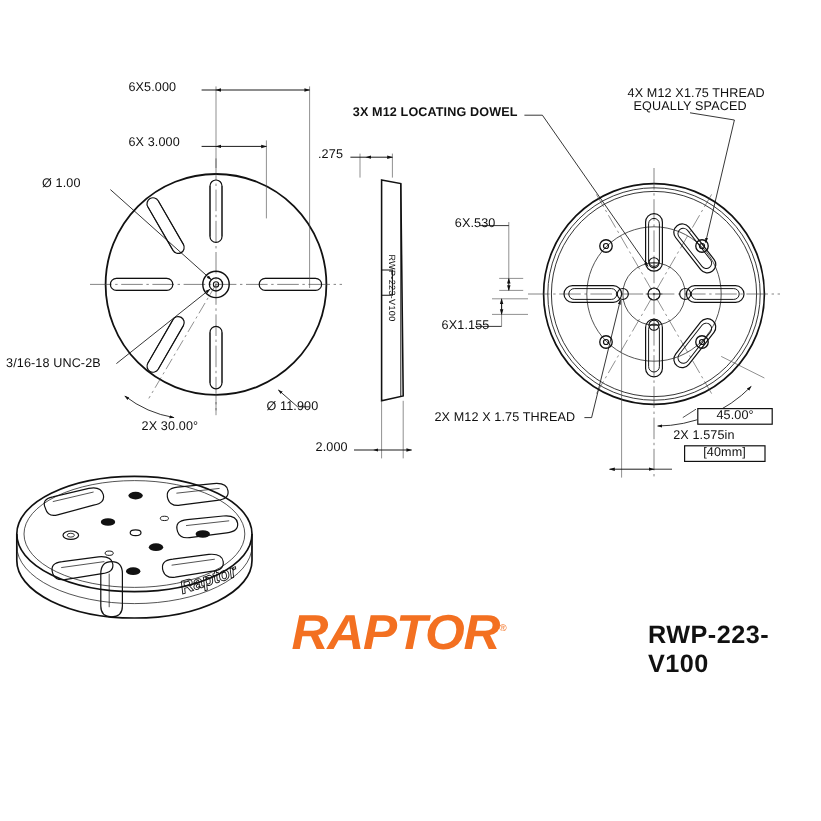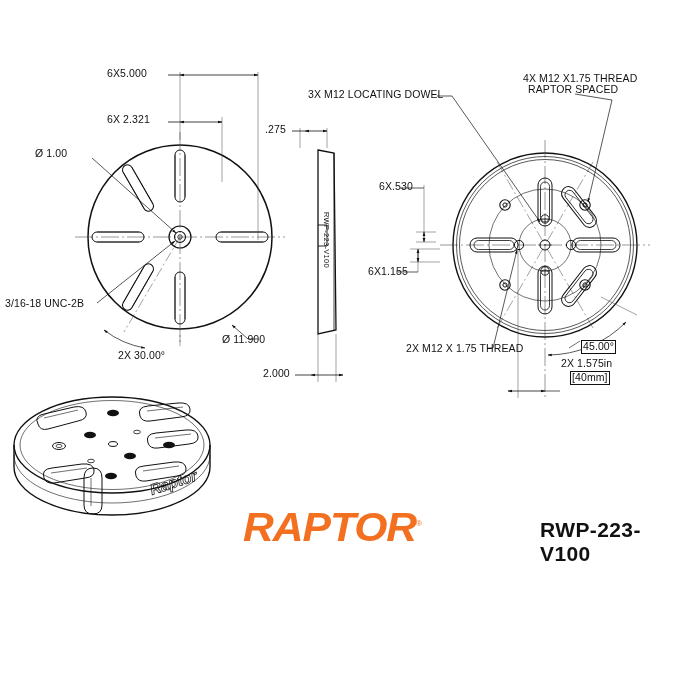--- a/index.html
+++ b/index.html
@@ -1,21 +1,21 @@
 <!DOCTYPE html>
 <html><head>
 <meta charset="utf-8">
 <style>
   html,body{margin:0;padding:0;background:#ffffff;}
   body{width:684px;height:684px;position:relative;overflow:hidden;
        font-family:"Liberation Sans",sans-serif;color:#000;}
   #sheet{position:absolute;inset:0;width:684px;height:684px;}
   .lbl{position:absolute;font-family:"Liberation Sans",sans-serif;
        font-size:10.5px;color:#111;white-space:pre;line-height:11.5px;letter-spacing:.1px;}
-  .boxed{border:1px solid #111;padding:0px 1px;background:#fff;}
+  .boxed{border:1px solid #111;padding:0px 15px;background:#fff;}
   .vert{position:absolute;font-size:7.5px;letter-spacing:.3px;
         transform-origin:0 0;transform:rotate(90deg);white-space:nowrap;color:#111;}
   #logo{position:absolute;left:243px;top:503px;width:188px;height:55px;}
   #logoWord{font-family:"Liberation Sans",sans-serif;font-weight:bold;font-style:italic;
      font-size:41px;color:#F37021;letter-spacing:-1px;line-height:41px;
      transform:scaleX(1.04);transform-origin:left top;}
   #logoTm{font-size:8px;color:#F37021;vertical-align:super;font-style:normal;font-weight:normal;}
   #logoSub{font-family:"Liberation Sans",sans-serif;font-weight:bold;font-size:11.2px;
      color:#3b3b3b;letter-spacing:1.35px;margin-top:1px;margin-left:52px;}
   #partno{position:absolute;left:540px;top:518px;font-family:"Liberation Sans",sans-serif;
@@ -197,36 +197,36 @@
     <ellipse cx="137" cy="432" rx="3.4" ry="1.8" fill="none" stroke="#111" stroke-width=".8"></ellipse>
     <ellipse cx="91" cy="461" rx="3.4" ry="1.8" fill="none" stroke="#111" stroke-width=".8"></ellipse>
 
     <g transform="translate(152,495) rotate(-18)">
       <text x="0" y="0" font-family="Liberation Sans, sans-serif" font-style="italic" font-weight="bold" font-size="15" fill="none" stroke="#111" stroke-width=".75">Raptor</text>
     </g>
   </g>
 </svg>
 
 <div class="lbl" style="left:107px;top:68px;">6X5.000</div>
-<div class="lbl" style="left:107px;top:114px;">6X 2.321</div>
+<div class="lbl" style="left:107px;top:114px;">6X 3.000</div>
 <div class="lbl" style="left:35px;top:148px;">Ø 1.00</div>
 <div class="lbl" style="left:5px;top:298px;">3/16-18 UNC-2B</div>
 <div class="lbl" style="left:118px;top:350px;">2X 30.00°</div>
 <div class="lbl" style="left:222px;top:334px;">Ø 11.900</div>
 
-<div class="lbl" style="left:308px;top:89px;">3X M12 LOCATING DOWEL</div>
+<div class="lbl" style="left:294px;top:89px;font-weight:bold;">3X M12 LOCATING DOWEL</div>
 <div class="lbl" style="left:265px;top:124px;">.275</div>
 <div class="lbl" style="left:263px;top:368px;">2.000</div>
 <div class="vert" style="left:331px;top:212px;">RWP-223-V100</div>
 
 <div class="lbl" style="left:523px;top:73px;text-align:center;">4X M12 X1.75 THREAD</div>
-<div class="lbl" style="left:528px;top:84px;">RAPTOR SPACED</div>
+<div class="lbl" style="left:528px;top:84px;">EQUALLY SPACED</div>
 <div class="lbl" style="left:379px;top:181px;">6X.530</div>
 <div class="lbl" style="left:368px;top:266px;">6X1.155</div>
-<div class="lbl" style="left:362px;top:343px;margin-left:44px;">2X M12 X 1.75 THREAD</div>
+<div class="lbl" style="left:362px;top:343px;">2X M12 X 1.75 THREAD</div>
 <div class="lbl boxed" style="left:581px;top:340px;">45.00°</div>
 <div class="lbl" style="left:561px;top:358px;">2X 1.575in</div>
 <div class="lbl boxed" style="left:570px;top:371px;">[40mm]</div>
 
 <div id="logo">
   <div id="logoWord"><span>RAPTOR</span><span id="logoTm">®</span></div>
 </div>
 <div id="partno">RWP-223-V100</div>
 
 </body></html>

